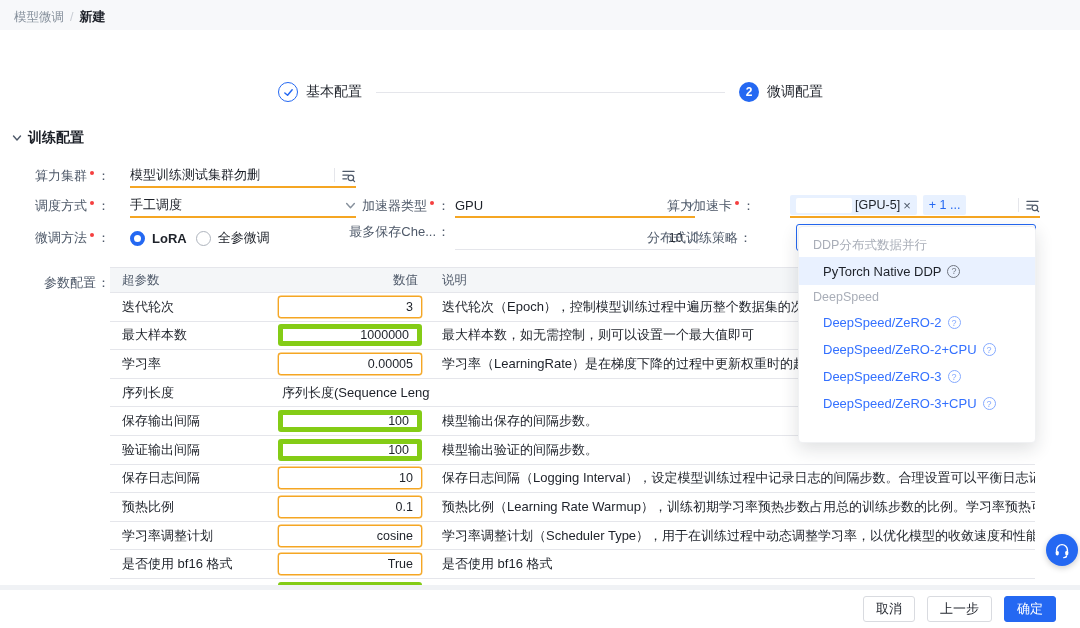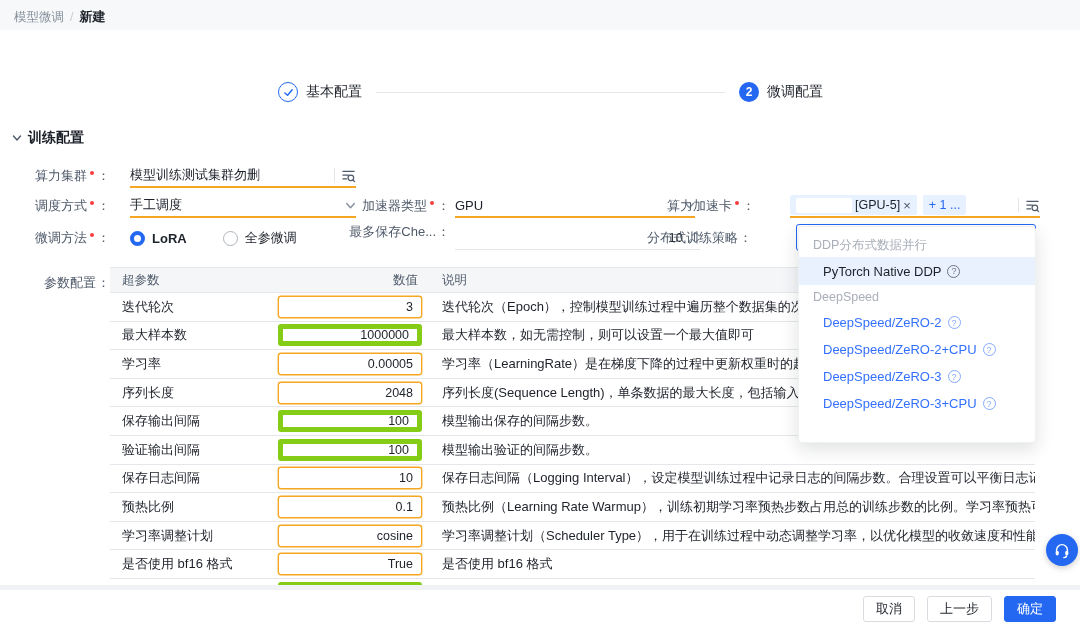--- a/index.html
+++ b/index.html
@@ -35,21 +35,21 @@
   .ufield .grow{flex:1;}
   .vdivider{width:1px;height:14px;background:#e5e6eb;margin:0 6px;}
   .icon-btn{display:flex;align-items:center;justify-content:center;cursor:pointer;}
   
   .tag{height:20px;background:#e8f1ff;border-radius:2px;display:flex;align-items:center;gap:3px;
        padding:0 6px;font-size:12.5px;color:#1d2129;margin-right:6px;}
   .redact{width:56px;height:15px;background:#fff;border-radius:2px;}
   .tag-close{color:#4e5969;font-size:13px;cursor:pointer;line-height:1;}
   .tag-more{color:#2468f2;}
   
-  .radio-row{position:absolute;display:flex;align-items:center;gap:36px;height:24px;}
+  .radio-row{position:absolute;display:flex;align-items:center;gap:9px;height:24px;}
   .radio-opt{display:flex;align-items:center;gap:7px;cursor:pointer;font-size:13px;color:#1d2129;}
   .radio{width:15px;height:15px;border-radius:50%;box-sizing:border-box;border:1px solid #aeb4bd;background:#fff;}
   .radio.on{border:4.5px solid #2468f2;}
   .radio-opt.sel{font-weight:600;}
   
   .spinner{display:flex;flex-direction:column;gap:1px;margin-left:8px;}
   
   .open-select{position:absolute;box-sizing:border-box;border:1.5px solid #2468f2;border-radius:3px;
                background:#fff;display:flex;align-items:center;padding:0 10px;font-size:13px;color:#1d2129;cursor:pointer;}
   .open-select .grow{flex:1;}
@@ -263,23 +263,20 @@
           </div>
           <div class="t-row">
             <div class="t-name">学习率</div>
             <div class="t-val">
               <input type="text" class="mod" value="0.00005" style="">
             </div>
             <div class="t-desc">学习率（LearningRate）是在梯度下降的过程中更新权重时的超参数，过高会</div>
           </div>
           <div class="t-row">
             <div class="t-name">序列长度</div>
-            <div class="t-val">
-              <input type="text" class="mod" value="2048" style="">
-            </div>
             <div class="t-desc">序列长度(Sequence Length)，单条数据的最大长度，包括输入和输出。超过设</div>
           </div>
           <div class="t-row">
             <div class="t-name">保存输出间隔</div>
             <div class="t-val">
               <input type="text" class="" value="100" style="">
             </div>
             <div class="t-desc">模型输出保存的间隔步数。</div>
           </div>
           <div class="t-row">

